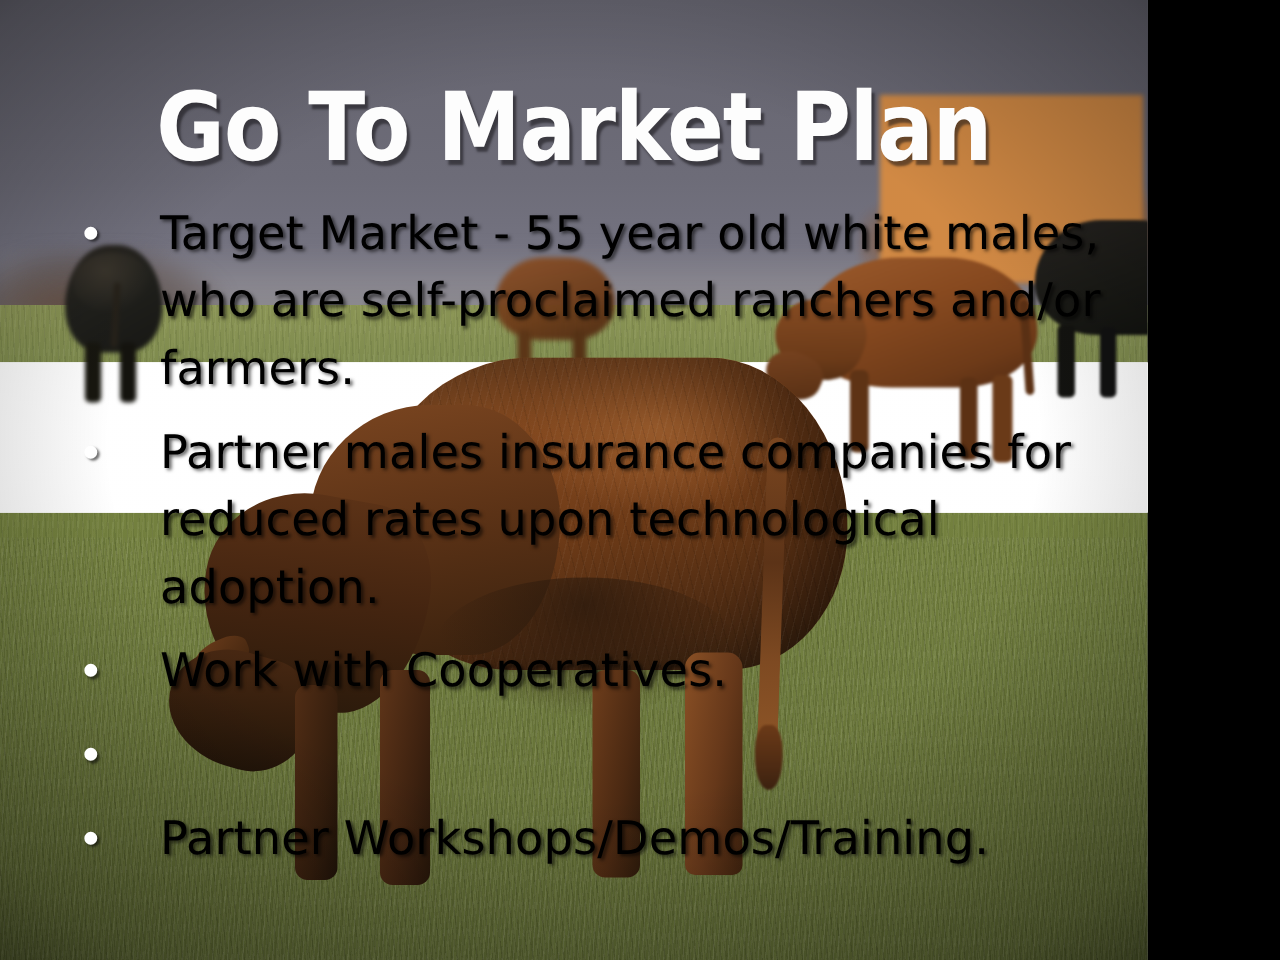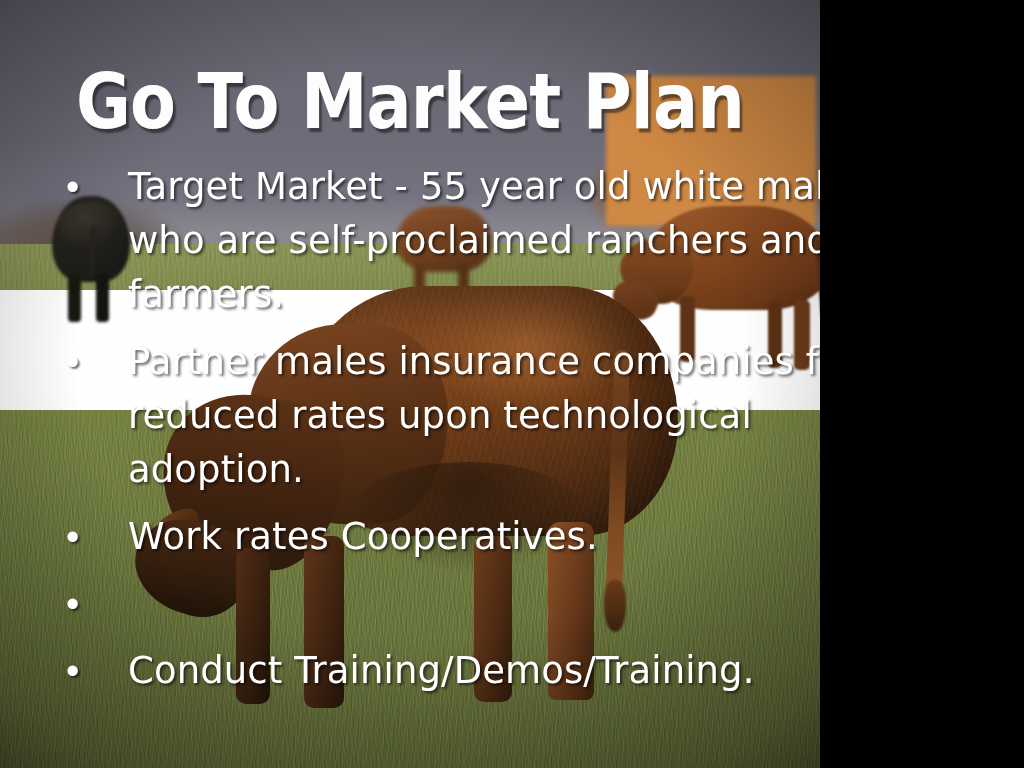--- a/index.html
+++ b/index.html
@@ -1,21 +1,21 @@
 <!DOCTYPE html>
 <html><head>
 <meta charset="utf-8">
 <title>Go To Market Plan</title>
 <style>
   html,body{margin:0;padding:0;background:#000;}
   body{font-family:"Liberation Sans", sans-serif;}
 
   #slide{
     position:relative;
-    width:820px;height:768px;
+    width:918px;height:768px;
     overflow:hidden;
     background:#6b6a77;
   }
 
   
   .photo{position:absolute;inset:0;overflow:hidden;}
 
   
   .sky{
     position:absolute;left:0;top:0;width:1024px;height:258px;
@@ -288,21 +288,21 @@
     width:62px;
     text-align:left;
     padding-left:10px;
     color:#ffffff;
     font-size:38px;
     line-height:54px;
     text-shadow:2px 2px 2px rgba(0,0,0,.55);
   }
   .btext{
     flex:1 1 auto;
-    color:#ffffff;
+    color:#000000;
     font-family:"DejaVu Sans", sans-serif;
     font-size:37px;
     line-height:54px;
     letter-spacing:.1px;
     text-shadow:2px 2px 3px rgba(0,0,0,.62);
     max-width:800px;
   }
 </style>
 </head>
 <body>
@@ -391,28 +391,28 @@
         <span class="btext">Target Market - 55 year old white males, who are self-proclaimed ranchers and/or farmers.</span>
       </div>
 
       <div class="bullet">
         <span class="marker">•</span>
         <span class="btext">Partner males insurance companies for reduced rates upon technological adoption.</span>
       </div>
 
       <div class="bullet">
         <span class="marker">•</span>
-        <span class="btext">Work rates Cooperatives.</span>
+        <span class="btext">Work with Cooperatives.</span>
       </div>
 
       <div class="bullet">
         <span class="marker">•</span>
       </div>
 
       <div class="bullet">
         <span class="marker">•</span>
-        <span class="btext">Conduct Training/Demos/Training.</span>
+        <span class="btext">Partner Workshops/Demos/Training.</span>
       </div>
 
     </div>
   </div>
 
 </div>
 
 </body></html>

